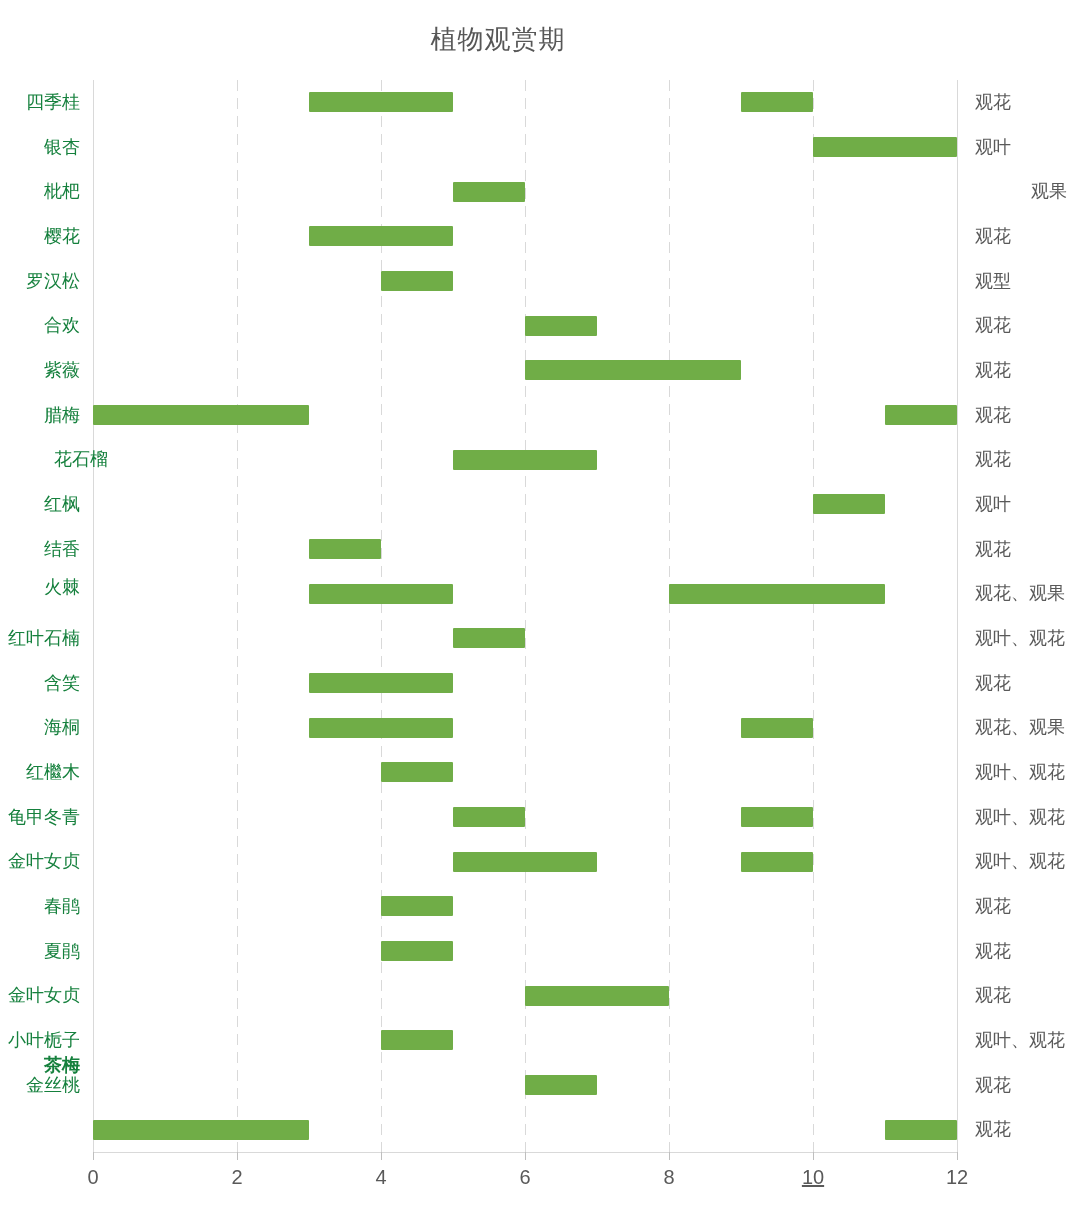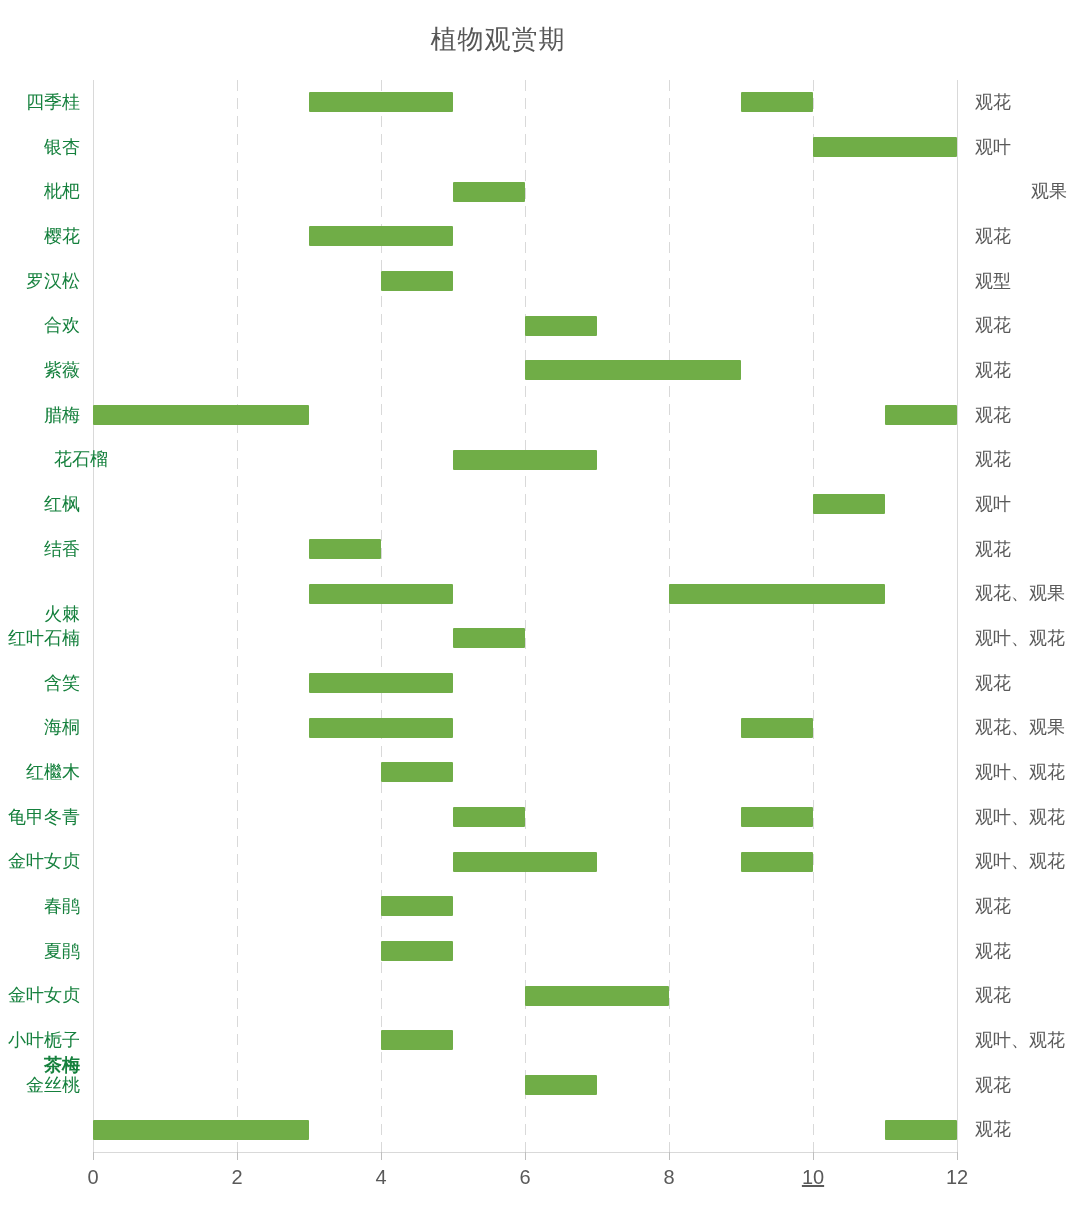--- a/index.html
+++ b/index.html
@@ -129,21 +129,21 @@
       <div class="bar" style="left: 885px; width: 72px; top: 405px; background: rgb(112, 173, 71);"></div>
       <div class="plant-label" style="right: 972px; top: 437.333px; height: 44.6667px; line-height: 44.6667px;">花石榴</div>
       <div class="note-label" style="left: 975px; top: 437.333px; height: 44.6667px; line-height: 44.6667px;">观花</div>
       <div class="bar" style="left: 453px; width: 144px; top: 449.667px; background: rgb(112, 173, 71);"></div>
       <div class="plant-label" style="right: 1000px; top: 482px; height: 44.6667px; line-height: 44.6667px;">红枫</div>
       <div class="note-label" style="left: 975px; top: 482px; height: 44.6667px; line-height: 44.6667px;">观叶</div>
       <div class="bar" style="left: 813px; width: 72px; top: 494.333px; background: rgb(112, 173, 71);"></div>
       <div class="plant-label" style="right: 1000px; top: 526.667px; height: 44.6667px; line-height: 44.6667px;">结香</div>
       <div class="note-label" style="left: 975px; top: 526.667px; height: 44.6667px; line-height: 44.6667px;">观花</div>
       <div class="bar" style="left: 309px; width: 72px; top: 539px; background: rgb(112, 173, 71);"></div>
-      <div class="plant-label" style="right: 1000px; top: 592px; height: 44.6667px; line-height: 44.6667px; margin-left: 10px;">火棘</div>
+      <div class="plant-label" style="right: 1000px; top: 565px; height: 44.6667px; line-height: 44.6667px; margin-left: 10px;">火棘</div>
       <div class="note-label" style="left: 975px; top: 571.333px; height: 44.6667px; line-height: 44.6667px;">观花、观果</div>
       <div class="bar" style="left: 309px; width: 144px; top: 583.667px; background: rgb(112, 173, 71);"></div>
       <div class="bar" style="left: 669px; width: 216px; top: 583.667px; background: rgb(112, 173, 71);"></div>
       <div class="plant-label" style="right: 1000px; top: 616px; height: 44.6667px; line-height: 44.6667px;">红叶石楠</div>
       <div class="note-label" style="left: 975px; top: 616px; height: 44.6667px; line-height: 44.6667px;">观叶、观花</div>
       <div class="bar" style="left: 453px; width: 72px; top: 628.333px; background: rgb(112, 173, 71);"></div>
       <div class="plant-label" style="right: 1000px; top: 660.667px; height: 44.6667px; line-height: 44.6667px;">含笑</div>
       <div class="note-label" style="left: 975px; top: 660.667px; height: 44.6667px; line-height: 44.6667px;">观花</div>
       <div class="bar" style="left: 309px; width: 144px; top: 673px; background: rgb(112, 173, 71);"></div>
       <div class="plant-label" style="right: 1000px; top: 705.333px; height: 44.6667px; line-height: 44.6667px;">海桐</div>

